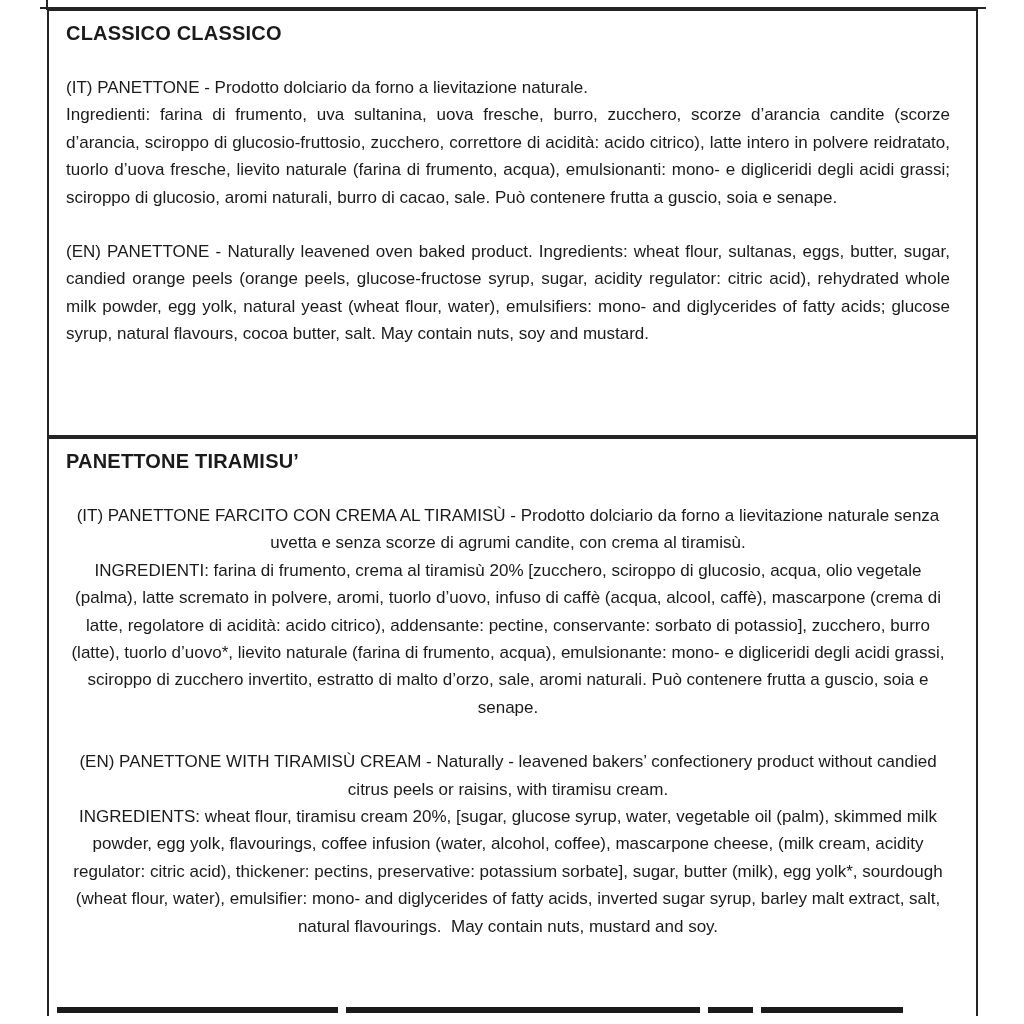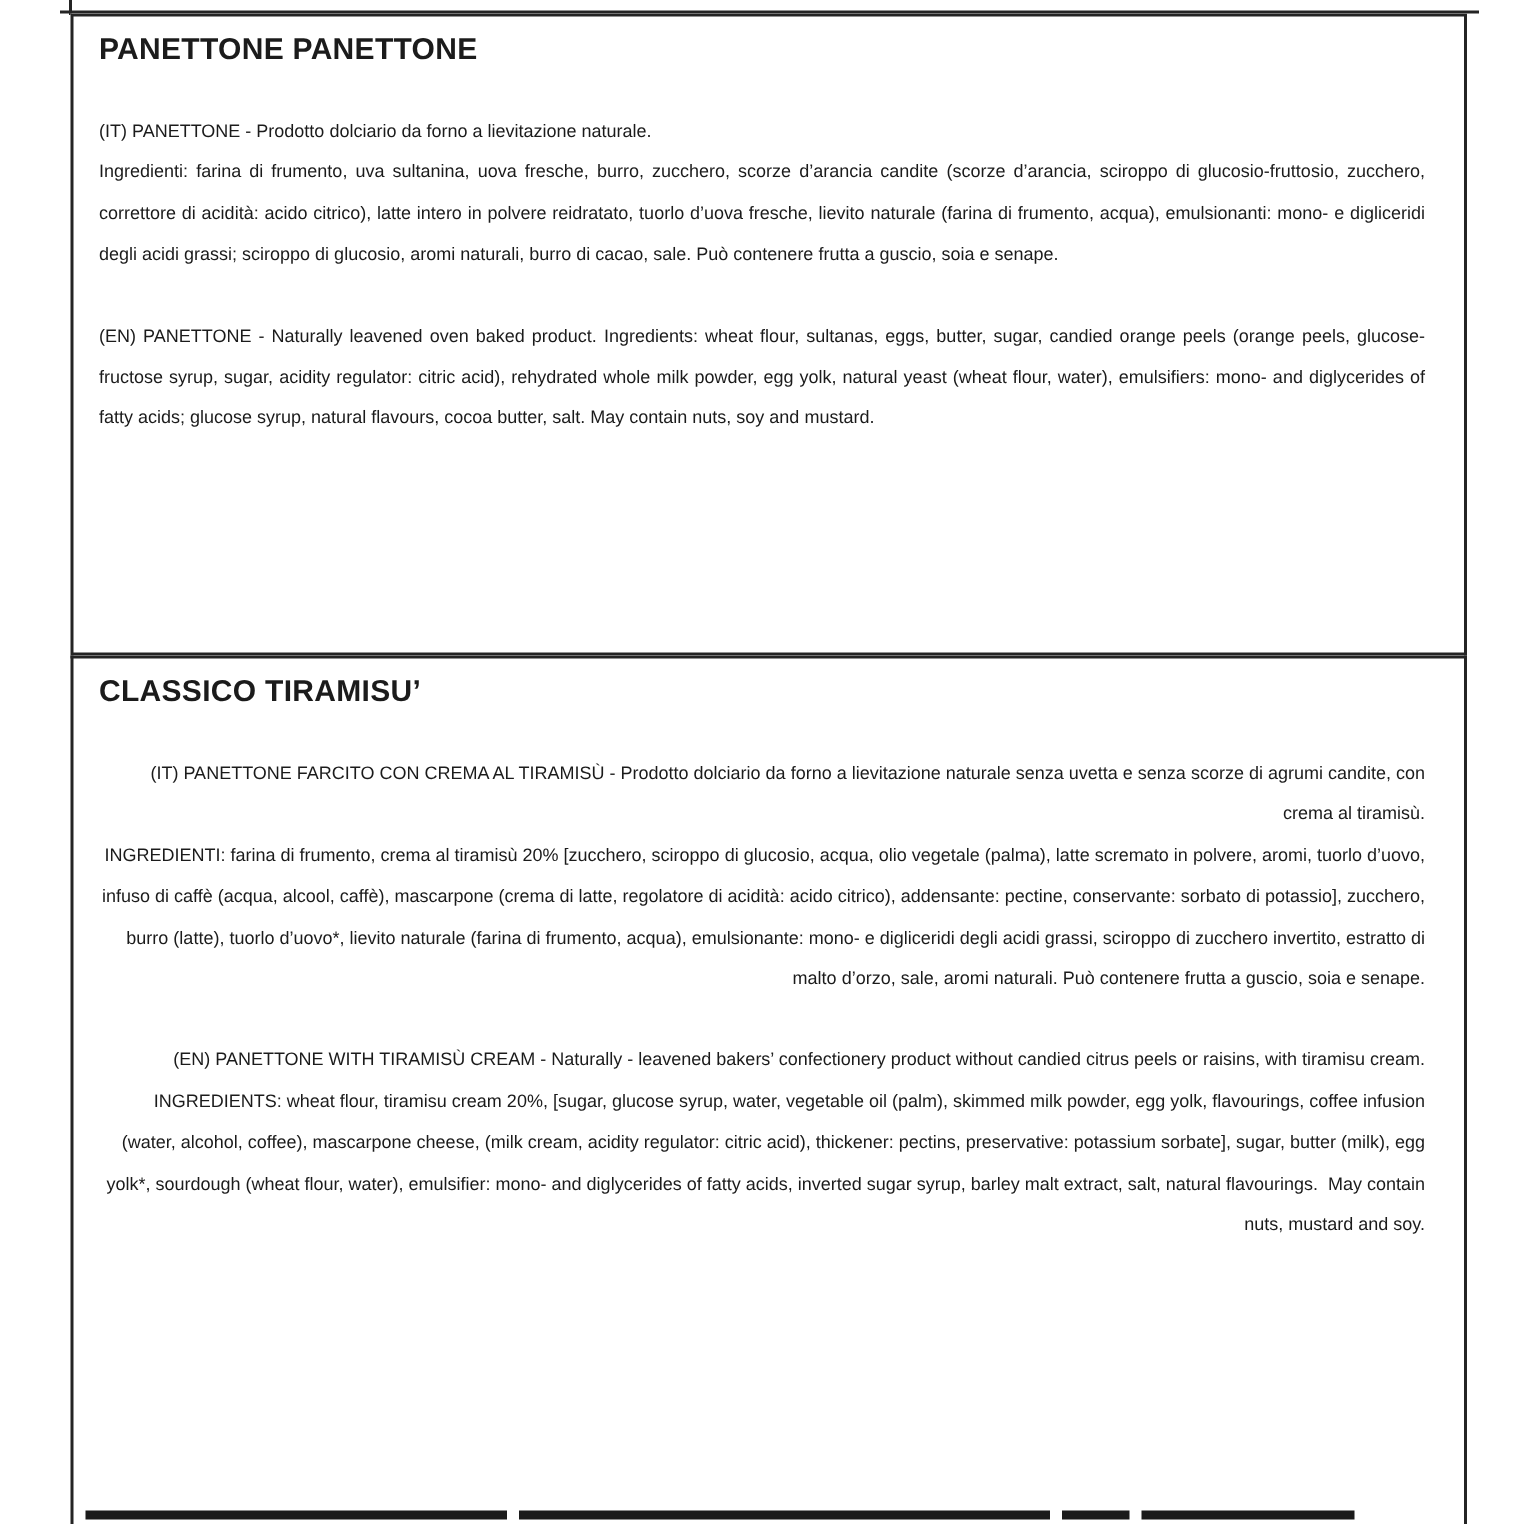--- a/index.html
+++ b/index.html
@@ -43,56 +43,56 @@
   .box-tiramisu { top: 437px; height: 579px; border-bottom: none; }
   .box-inner { padding: 9px 26px 0 17px; }
   .box-title {
     font-size: 20px;
     line-height: 27px;
     font-weight: bold;
     letter-spacing: 0.2px;
   }
   .label-par {
     margin: 27px 0 0 0;
-    font-size: 12px;
+    font-size: 17px;
     line-height: 27.4px;
     white-space: pre-wrap;
   }
   .align-justify { text-align: justify; }
-  .align-left { text-align: right; }
+  .align-left { text-align: center; }
   .label-par b { font-weight: normal; }
   .bottom-seg {
     position: absolute;
     top: 1007px;
     height: 6px;
     background: #1b1b1b;
   }
   .seg-1 { left: 57px;  width: 281px; }
   .seg-2 { left: 346px; width: 354px; }
   .seg-3 { left: 708px; width: 45px; }
   .seg-4 { left: 761px; width: 142px; }
 </style>
 </head>
 <body>
 
 <div class="top-tick"></div>
 <div class="top-rule"></div>
 
 <section class="label-box box-classico">
   <div class="box-inner">
-    <div class="box-title">PANETTONE PANETTONE</div>
+    <div class="box-title">CLASSICO CLASSICO</div>
     <p class="label-par align-justify">(IT) PANETTONE - Prodotto dolciario da forno a lievitazione naturale.
 Ingredienti: farina di <b>frumento</b>, uva sultanina, <b>uova</b> fresche, <b>burro</b>, zucchero, scorze d’arancia candite (scorze d’arancia, sciroppo di glucosio-fruttosio, zucchero, correttore di acidità: acido citrico), <b>latte</b> intero in polvere reidratato, tuorlo <b>d’uova</b> fresche, lievito naturale (farina di <b>frumento</b>, acqua), emulsionanti: mono- e digliceridi degli acidi grassi; sciroppo di glucosio, aromi naturali, burro di cacao, sale. Può contenere <b>frutta a guscio, soia</b> e <b>senape.</b></p>
     <p class="label-par align-justify">(EN) PANETTONE - Naturally leavened oven baked product. Ingredients: <b>wheat</b> flour, sultanas, <b>eggs, butter</b>, sugar, candied orange peels (orange peels, glucose-fructose syrup, sugar, acidity regulator: citric acid), rehydrated whole <b>milk</b> powder, <b>egg</b> yolk, natural yeast (<b>wheat</b> flour, water), emulsifiers: mono- and diglycerides of fatty acids; glucose syrup, natural flavours, cocoa butter, salt. May contain <b>nuts, soy</b> and <b>mustard.</b></p>
   </div>
 </section>
 
 <section class="label-box box-tiramisu">
   <div class="box-inner">
-    <div class="box-title">CLASSICO TIRAMISU’</div>
+    <div class="box-title">PANETTONE TIRAMISU’</div>
     <p class="label-par align-left">(IT) PANETTONE FARCITO CON CREMA AL TIRAMISÙ - Prodotto dolciario da forno a lievitazione naturale senza uvetta e senza scorze di agrumi candite, con crema al tiramisù.
 INGREDIENTI: farina di frumento, crema al tiramisù 20% [zucchero, sciroppo di glucosio, acqua, olio vegetale (palma), latte scremato in polvere, aromi, tuorlo d’uovo, infuso di caffè (acqua, alcool, caffè), mascarpone (crema di latte, regolatore di acidità: acido citrico), addensante: pectine, conservante: sorbato di potassio], zucchero, burro (latte), tuorlo d’uovo*, lievito naturale (farina di frumento, acqua), emulsionante: mono- e digliceridi degli acidi grassi, sciroppo di zucchero invertito, estratto di malto d’orzo, sale, aromi naturali. Può contenere <b>frutta a guscio, soia e senape</b>.</p>
     <p class="label-par align-left">(EN) PANETTONE WITH TIRAMISÙ CREAM - Naturally - leavened bakers’ confectionery product without candied citrus peels or raisins, with tiramisu cream.
 INGREDIENTS: wheat flour, tiramisu cream 20%, [sugar, glucose syrup, water, vegetable oil (palm), skimmed milk powder, egg yolk, flavourings, coffee infusion (water, alcohol, coffee), mascarpone cheese, (milk cream, acidity regulator: citric acid), thickener: pectins, preservative: potassium sorbate], sugar, butter (milk), egg yolk*, sourdough (wheat flour, water), emulsifier: mono- and diglycerides of fatty acids, inverted sugar syrup, barley malt extract, salt, natural flavourings.  May contain <b>nuts, mustard and soy</b>.</p>
   </div>
 </section>
 
 <div class="bottom-seg seg-1"></div>
 <div class="bottom-seg seg-2"></div>
 <div class="bottom-seg seg-3"></div>

